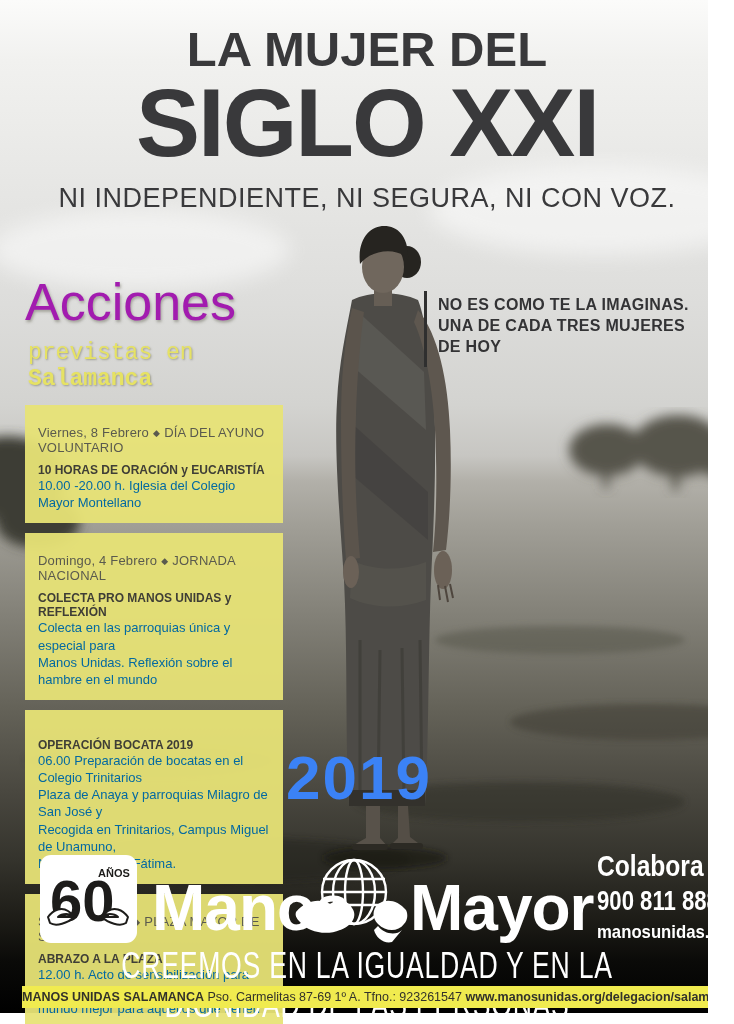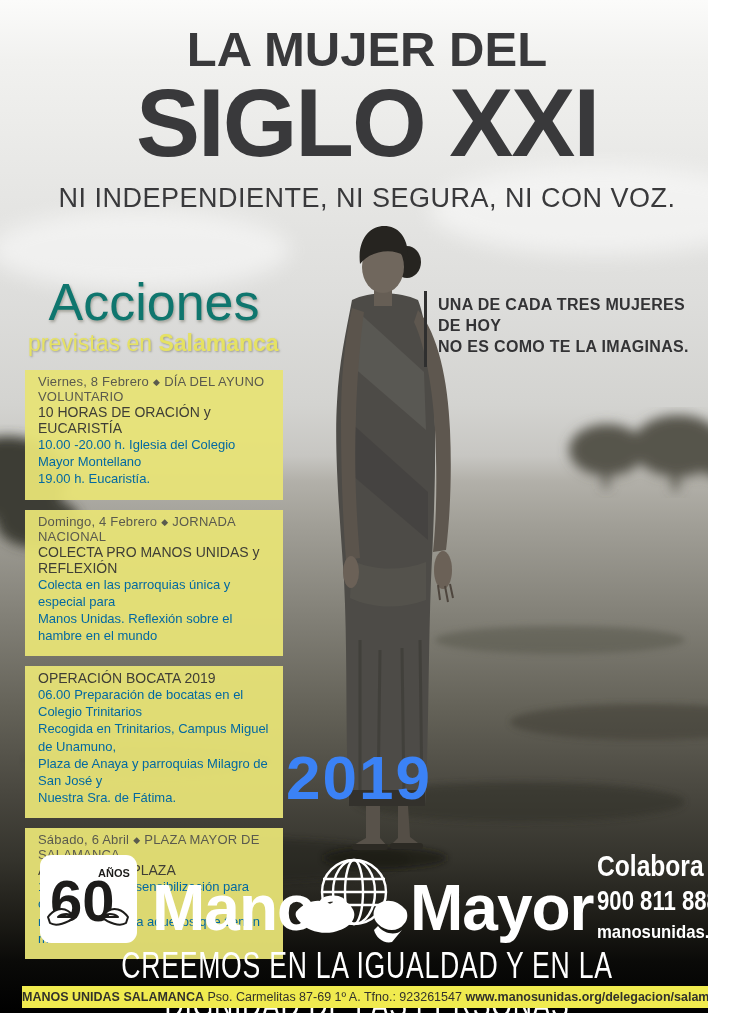--- a/index.html
+++ b/index.html
@@ -12,30 +12,30 @@
       #b2b0a9 47.5%,#a09e96 52%,#85837a 60%,#646258 70%,#4a4840 78%,
       #34332c 85%,#1c1b16 91%,#0a0a08 95%,#000 100%);}
   .photo svg{position:absolute;left:0;top:0;}
   
   .header{position:absolute;left:0;top:24px;width:734px;text-align:center;color:#39393b;}
   .title1{font-size:49px;font-weight:800;letter-spacing:0px;line-height:1.05;}
   .title2{font-size:96px;font-weight:800;letter-spacing:-2px;line-height:.95;margin-top:2px;}
   .subtitle{font-size:27px;font-weight:400;letter-spacing:.5px;margin-top:14px;}
   
   .actions{position:absolute;left:25px;top:276px;width:258px;}
-  .actions-h1{font-size:52px;font-weight:400;color:#0f766e;line-height:1.02;
-              text-shadow:1px 2px 3px rgba(110,110,95,.55);text-align:center;}
-  .actions-h2{font-size:23px;font-weight:400;color:#e6e263;margin:1px 0 0 3px;
-              text-shadow:1px 1px 2px rgba(110,110,95,.55);}
+  .actions-h1{font-size:52px;font-weight:400;color:#a21caf;line-height:1.02;
+              text-shadow:1px 2px 3px rgba(110,110,95,.55);}
+  .actions-h2{font-size:23px;font-weight:400;color:#e6e263;margin:11px 0 0 3px;
+              text-shadow:1px 1px 2px rgba(110,110,95,.55);font-family:Liberation Mono, monospace;}
   .actions-h2 b{font-weight:700;}
   .events{margin-top:13px;}
-  .event{background:rgba(231,227,118,.95);padding:4px 12px 12px 13px;margin-bottom:10px;}
+  .event{background:rgba(231,227,118,.95);padding:20px 12px 12px 13px;margin-bottom:10px;}
   .event-date{font-size:13px;color:#5a5a4e;letter-spacing:.2px;}
   .diamond{font-size:9px;margin:0 4px;vertical-align:1px;}
-  .event-title{font-size:14px;font-weight:400;color:#3f3e36;}
+  .event-title{font-size:12px;font-weight:700;color:#3f3e36;margin-top:8px;}
   .event-line{font-size:13px;color:#0369a1;line-height:1.32;}
   .event-line:first-of-type{margin-top:3px;}
   
   .quote{position:absolute;left:424px;top:291px;border-left:3px solid #2f2f2f;
          padding:3px 0 10px 11px;color:#333335;font-size:16px;font-weight:700;
          line-height:21px;letter-spacing:.3px;}
   
   .year{position:absolute;left:286px;top:742px;font-size:62px;font-weight:700;
         color:#3b82f6;letter-spacing:2px;}
   
@@ -138,48 +138,47 @@
     </svg>
   </div>
 
   <div class="header">
     <div class="title1">LA MUJER DEL</div>
     <div class="title2">SIGLO XXI</div>
     <div class="subtitle">NI INDEPENDIENTE, NI SEGURA, NI CON VOZ.</div>
   </div>
 
   <div class="quote">
+    <div>NO ES COMO TE LA IMAGINAS.</div>
     <div>UNA DE CADA TRES MUJERES DE HOY</div>
-    <div>NO ES COMO TE LA IMAGINAS.</div>
   </div>
 
   <div class="actions">
     <div class="actions-h1">Acciones</div>
     <div class="actions-h2"><span>previstas en </span><b>Salamanca</b></div>
     <div class="events">
 
       <div class="event">
         <div class="event-date"><span>Viernes, 8 Febrero</span><span class="diamond">◆</span><span>DÍA DEL AYUNO VOLUNTARIO</span></div>
         <div class="event-title">10 HORAS DE ORACIÓN y EUCARISTÍA</div>
         <div class="event-line">10.00 -20.00 h. Iglesia del Colegio Mayor Montellano</div>
-        <div class="event-line">19.00 h. Eucaristía.</div>
       </div>
 
       <div class="event">
         <div class="event-date"><span>Domingo, 4 Febrero</span><span class="diamond">◆</span><span>JORNADA NACIONAL</span></div>
         <div class="event-title">COLECTA PRO MANOS UNIDAS y REFLEXIÓN</div>
         <div class="event-line">Colecta en las parroquias única y especial para</div>
         <div class="event-line">Manos Unidas. Reflexión sobre el hambre en el mundo</div>
       </div>
 
       <div class="event">
         <div class="event-title">OPERACIÓN BOCATA 2019</div>
         <div class="event-line">06.00 Preparación de bocatas en el Colegio Trinitarios</div>
+        <div class="event-line">Plaza de Anaya y parroquias Milagro de San José y</div>
         <div class="event-line">Recogida en Trinitarios, Campus Miguel de Unamuno,</div>
-        <div class="event-line">Plaza de Anaya y parroquias Milagro de San José y</div>
         <div class="event-line">Nuestra Sra. de Fátima.</div>
       </div>
 
       <div class="event">
         <div class="event-date"><span>Sábado, 6 Abril</span><span class="diamond">◆</span><span>PLAZA MAYOR DE SALAMANCA</span></div>
         <div class="event-title">ABRAZO A LA PLAZA</div>
         <div class="event-line">12.00 h. Acto de sensibilización para clamar por un</div>
         <div class="event-line">mundo mejor para aquellos que tienen menos.</div>
       </div>
 

